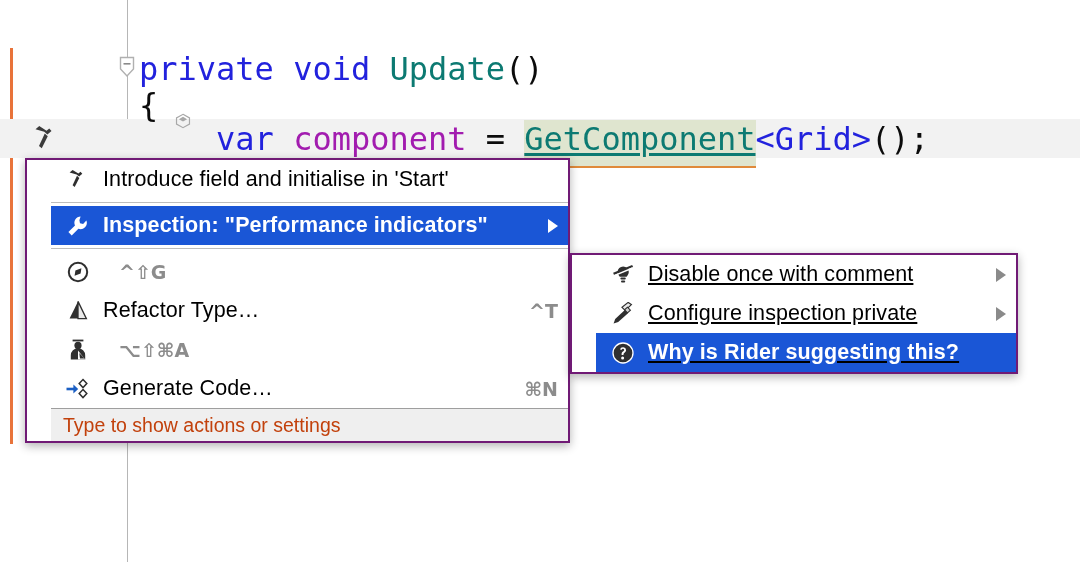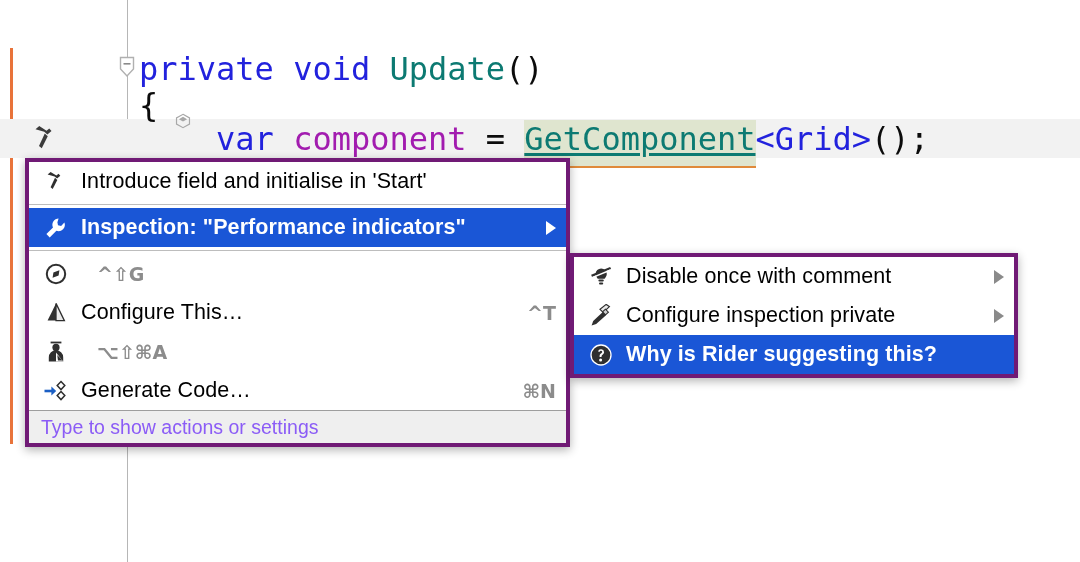--- a/index.html
+++ b/index.html
@@ -66,28 +66,29 @@
     padding-bottom: 8px;
   }
   .gc-underline { text-decoration: underline; text-decoration-color: #0c7a72; text-underline-offset: 3px; }
 
   .unity-icon { display: inline-block; vertical-align: -3px; margin-right: 7px; }
 
   
   .menu {
     position: absolute;
     background: #ffffff;
-    border: 4px solid #701a75;
+    border: 2px solid #701a75;
     box-shadow: 0 3px 9px rgba(0,0,0,0.30);
     font-size: 21px;
     color: #000000;
     box-sizing: border-box;
+    padding-left: 24px;
   }
   #main-menu { left: 25px; top: 158px; width: 545px; }
-  #sub-menu  { left: 570px; top: 253px; width: 448px; }
+  #sub-menu  { left: 570px; top: 253px; width: 448px; text-decoration: underline; }
 
   .mi {
     position: relative;
     display: flex;
     align-items: center;
     height: 39px;
     padding: 0 10px 0 12px;
     box-sizing: border-box;
     cursor: default;
     white-space: nowrap;
@@ -110,21 +111,21 @@
 
   .sep { height: 1px; background: #bdbdbd; margin: 3px 0; }
 
   .menu-footer {
     border-top: 1px solid #9e9e9e;
     background: #efefef;
     height: 32px;
     display: flex; align-items: center;
     padding-left: 12px;
     font-size: 19.5px;
-    color: #8b5cf6;
+    color: #c2410c;
   }
   svg { display: block; }
 </style>
 </head>
 <body>
 
 <div id="root">
 
   <div class="editor">
 
@@ -199,21 +200,21 @@
       <span class="sc">^⇧G</span>
     </div>
 
     <div class="mi">
       <span class="ic">
         <svg width="24" height="24" viewBox="0 0 24 24">
           <path d="M12 2.4 L20.4 19.6 L12 19.6 Z" fill="#e9e9e9" stroke="#2f2f2f" stroke-width="1.3"></path>
           <path d="M12 2.4 L3.6 19.6 L12 19.6 Z" fill="#2f2f2f"></path>
         </svg>
       </span>
-      <span class="lbl">Configure This…</span>
+      <span class="lbl">Refactor Type…</span>
       <span class="sc">^T</span>
     </div>
 
     <div class="mi">
       <span class="ic">
         <svg width="24" height="24" viewBox="0 0 24 24">
           <rect x="6.6" y="1.6" width="10.8" height="1.8" fill="#2f2f2f"></rect>
           <circle cx="12" cy="7.4" r="3.6" fill="#2f2f2f"></circle>
           <path d="M4.8 21.6 v-4.2 a7.2 7.2 0 0 1 14.4 0 v4.2 Z" fill="#2f2f2f"></path>
           <path d="M12 12.6 L12 21.6 L19.2 21.6 Z" fill="#ffffff"></path>

